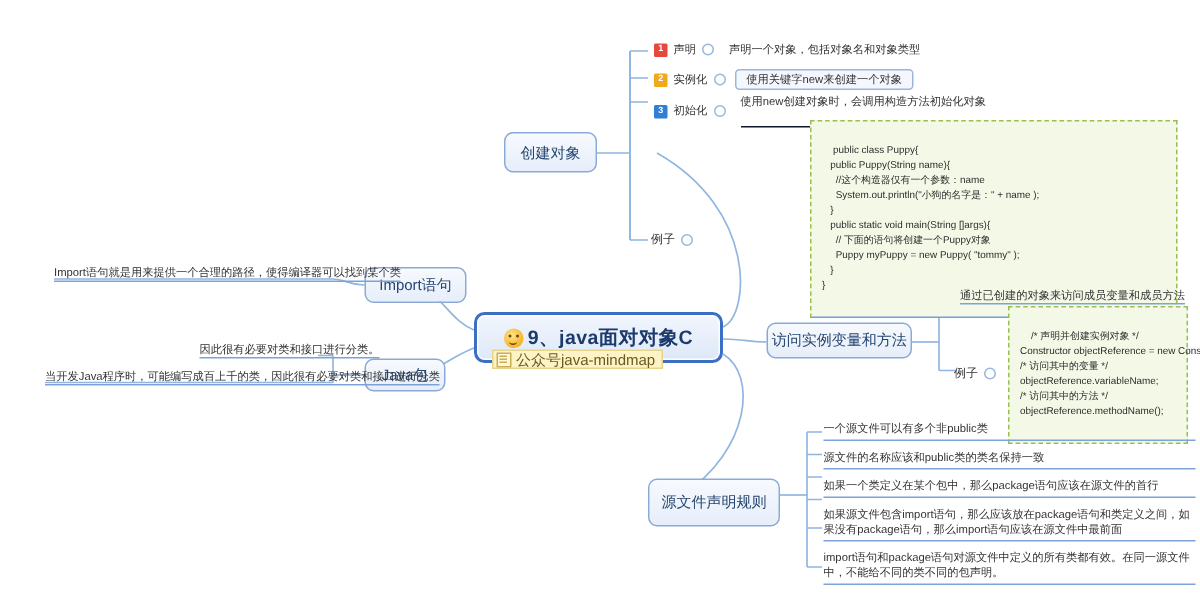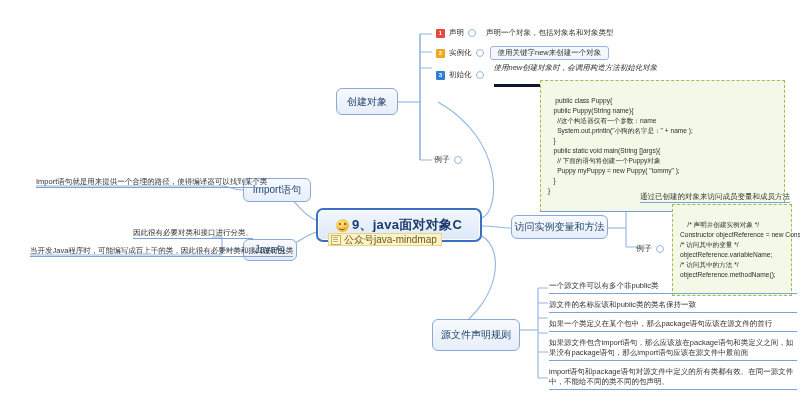--- a/index.html
+++ b/index.html
@@ -104,21 +104,21 @@
   .numrow .topic{font-size:7.5px;color:#333;}
   .bullet{
     width:6px;height:6px;flex:none;border-radius:50%;
     border:1px solid #9ab6dd;background:#fff;
   }
   .numrow .desc{font-size:7.5px;color:#333;margin-left:6px;}
   .numrow.boxed .inner{
     border:1px solid #9ab6dd;border-radius:3px;
     background:#f4f8fe;padding:1px 7px;margin-left:2px;
   }
-  .numrow.underline-desc .desc{border-bottom:3px solid #0f172a;padding-bottom:11px;font-style:italic;}
+  .numrow.underline-desc .desc{border-bottom:1px solid #0f172a;padding-bottom:11px;}
 
   
   .example-node{
     position:absolute;
     display:flex;align-items:center;gap:4px;
     font-size:8px;color:#333;
   }
   .code-box{
     position:absolute;box-sizing:border-box;
     background:#f4f8e6;

